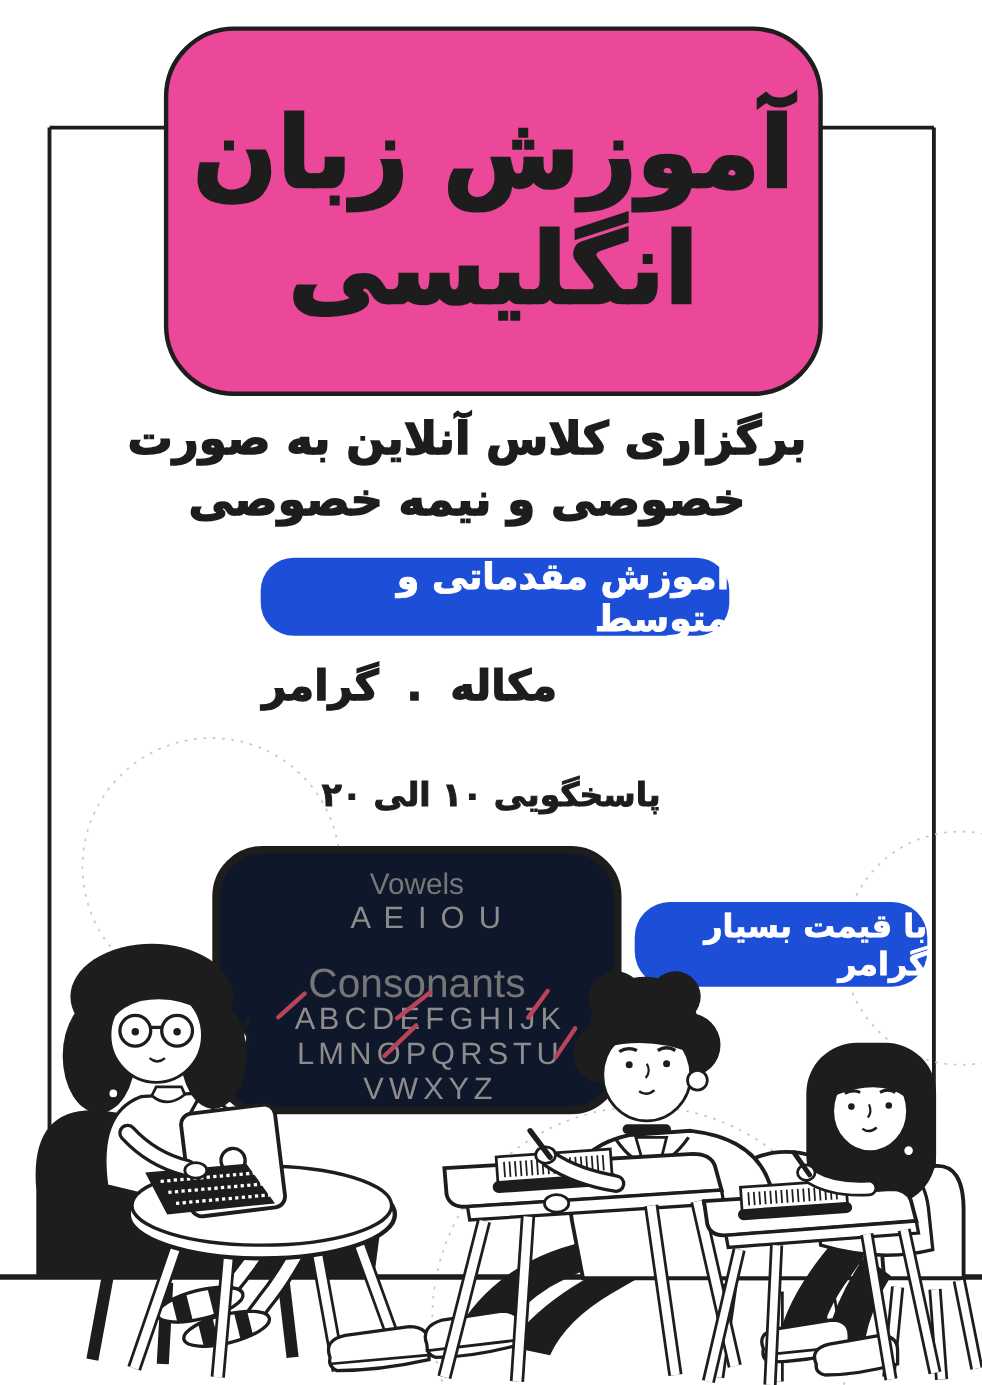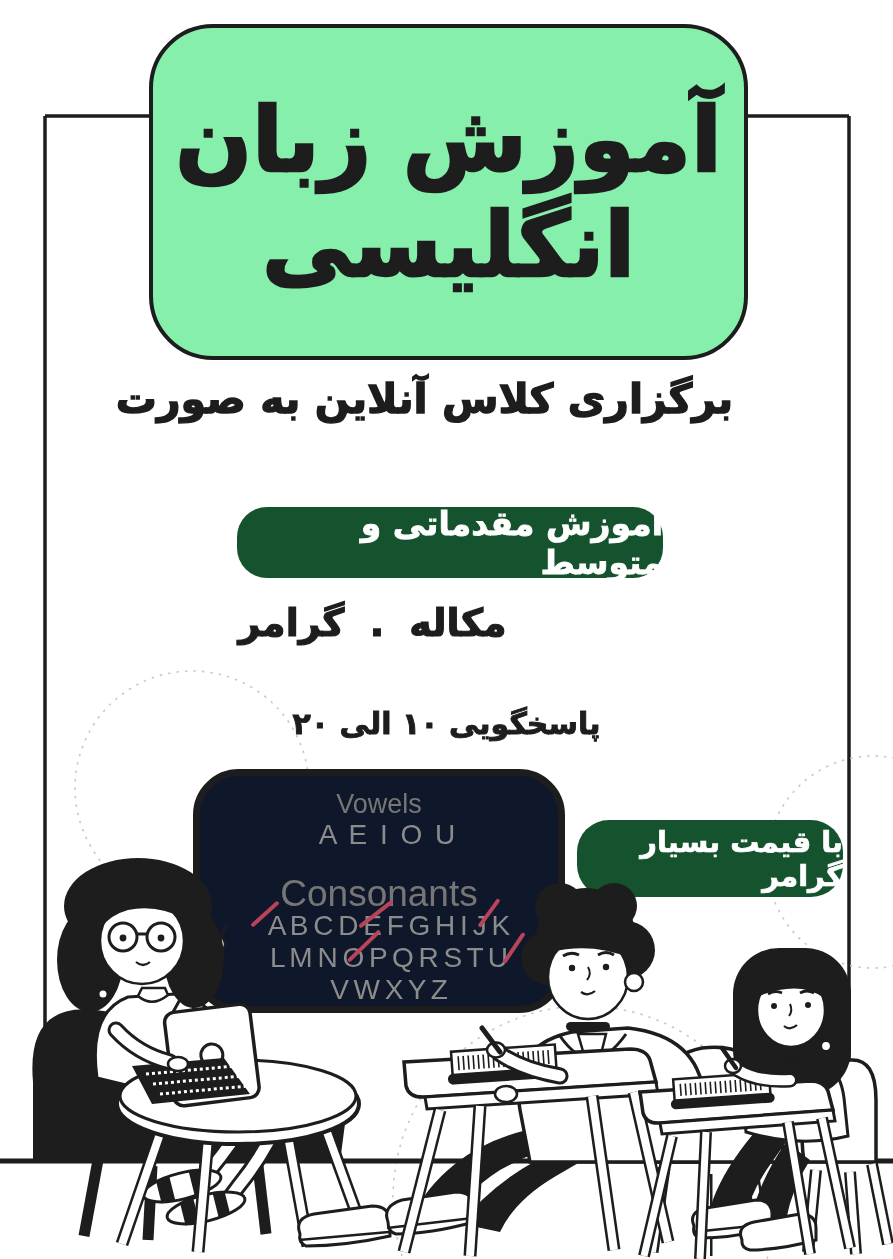--- a/index.html
+++ b/index.html
@@ -4,33 +4,33 @@
 <style>
   html,body{margin:0;padding:0;background:#ffffff;}
   body{width:893px;height:1259px;overflow:hidden;position:relative;
        font-family:"DejaVu Sans",sans-serif;}
   .abs{position:absolute;}
   .layer{position:absolute;left:0;top:0;width:893px;height:1259px;pointer-events:none;}
   #bg-layer{z-index:1;}
   #fg-layer{z-index:4;}
 
   
-  #title-box{left:149px;top:24px;width:591px;height:328px;background:#86efac;
+  #title-box{left:149px;top:24px;width:591px;height:328px;background:#ec4899;
     border:4px solid #1d1d1d;border-radius:64px;z-index:3;
     display:flex;flex-direction:column;align-items:center;justify-content:center;}
   .title-line{direction:rtl;text-align:center;color:#1d1d1d;font-weight:700;
     font-size:90px;line-height:1.17;-webkit-text-stroke:2.5px #1d1d1d;}
 
   
   #subtitle{left:0;top:372px;width:849px;z-index:3;text-align:center;direction:rtl;}
   .subtitle-line{color:#1d1d1d;font-weight:700;font-size:41px;line-height:1.35;
     -webkit-text-stroke:1.4px #1d1d1d;}
 
   
-  .pill{background:#14532d;color:#ffffff;display:flex;align-items:center;
+  .pill{background:#1d4ed8;color:#ffffff;display:flex;align-items:center;
     justify-content:center;direction:rtl;font-weight:700;z-index:3;}
   #level-badge{left:237px;top:507px;width:426px;height:71px;border-radius:30px;
     font-size:33px;-webkit-text-stroke:0.8px #ffffff;}
   #price-badge{left:577px;top:820px;width:266px;height:77px;border-radius:32px;
     font-size:29px;-webkit-text-stroke:0.7px #ffffff;}
 
   #topics{left:0;top:597px;width:745px;z-index:3;text-align:center;direction:rtl;
     color:#1d1d1d;font-weight:700;font-size:38px;line-height:52px;word-spacing:12px;
     -webkit-text-stroke:1.2px #1d1d1d;}
   #hours{left:0;top:700px;width:893px;z-index:3;text-align:center;direction:rtl;
@@ -65,20 +65,21 @@
   <circle cx="585" cy="1198" r="192" fill="none" stroke="#c9c9c9" stroke-width="1.6" stroke-dasharray="2.5 6"></circle>
 </svg>
 
 <div id="title-box" class="abs">
   <div class="title-line">آموزش زبان</div>
   <div class="title-line">انگلیسی</div>
 </div>
 
 <div id="subtitle" class="abs">
   <div class="subtitle-line">برگزاری کلاس آنلاین به صورت</div>
+  <div class="subtitle-line">خصوصی و نیمه خصوصی</div>
 </div>
 
 <div id="level-badge" class="abs pill">
   <span>آموزش مقدماتی و متوسط</span>
 </div>
 
 <div id="topics" class="abs">مکاله . گرامر</div>
 
 <div id="hours" class="abs">پاسخگویی ۱۰ الی ۲۰</div>
 

